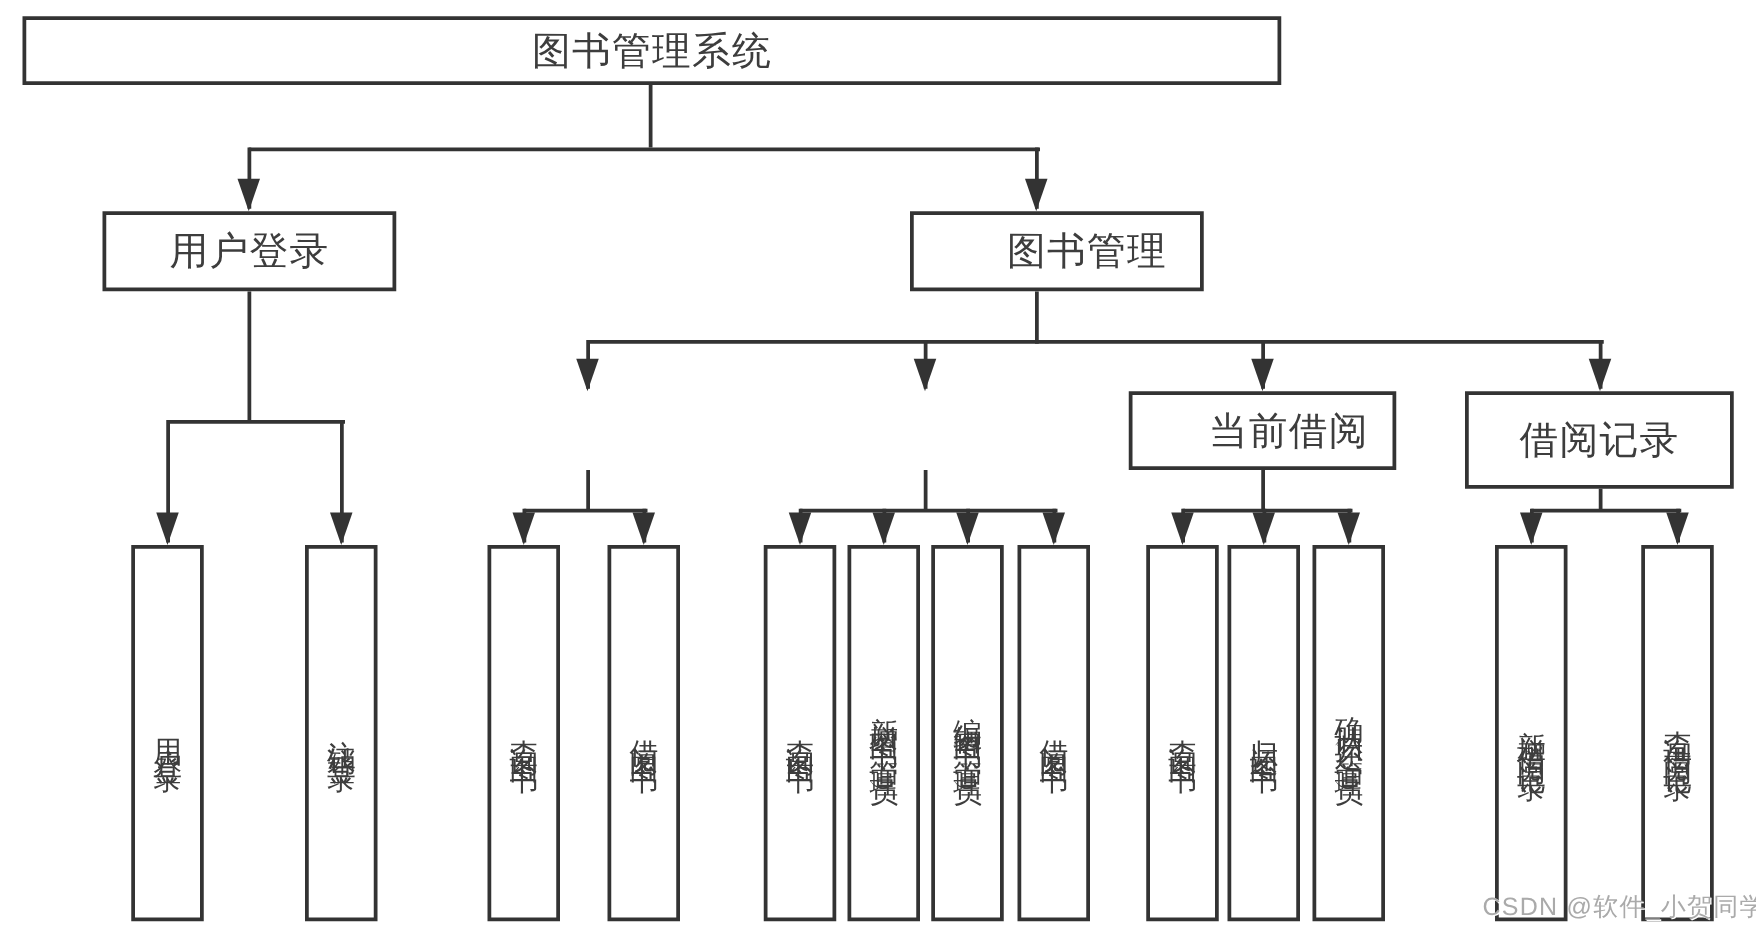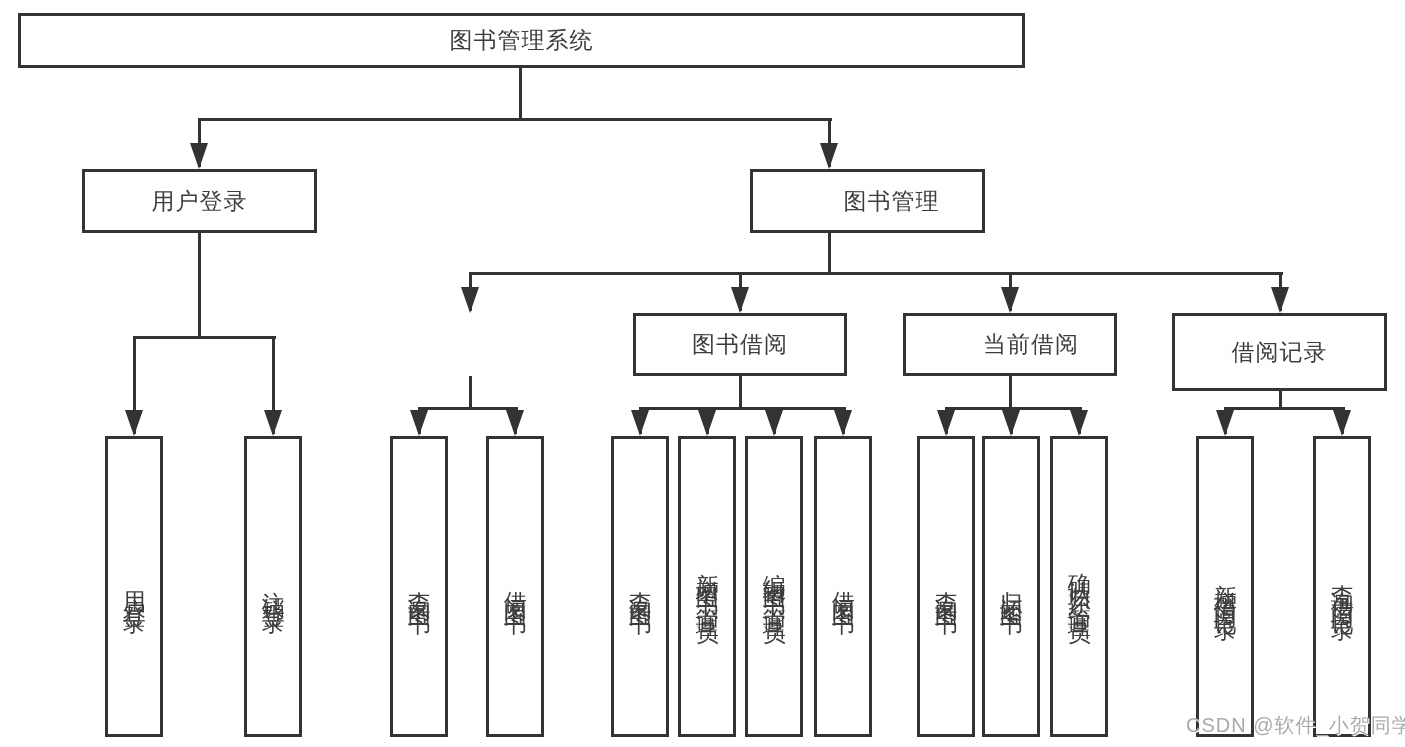--- a/index.html
+++ b/index.html
@@ -4,21 +4,21 @@
 <style>
   html,body{margin:0;padding:0;background:#ffffff;}
   .canvas{
     position:relative;width:1405px;height:747px;background:#ffffff;
     font-family:"Liberation Sans",sans-serif;color:#3d3d3d;overflow:hidden;
   }
   
   .node{
     position:absolute;box-sizing:border-box;border:3px solid #333333;background:#ffffff;
     display:flex;align-items:center;justify-content:center;
-    font-size:23px;letter-spacing:1px;z-index:2;
+    font-size:31px;letter-spacing:1px;z-index:2;
   }
   .vnode{
     writing-mode:vertical-rl;text-orientation:mixed;
     font-size:23px;letter-spacing:7px;line-height:1.1;
     width:58px;top:436px;height:301px;
   }
   
   .hline,.vline{position:absolute;background:#333333;z-index:1;}
   .hline{height:3px;}
   .vline{width:3px;}
@@ -29,21 +29,21 @@
   }
   .arrow::after{
     content:"";position:absolute;left:0;bottom:0;width:0;height:0;
     border-left:9px solid transparent;border-right:9px solid transparent;
     border-top:26px solid #333333;
   }
   
   .n-root{left:18px;top:13px;width:1007px;height:55px;}
   
   .n-userlogin{left:82px;top:169px;width:235px;height:64px;}
-  .n-bookmgmt{left:750px;top:169px;width:235px;height:64px;padding-left:48px;}
+  .n-bookmgmt{left:728px;top:169px;width:235px;height:64px;padding-left:48px;}
   
   .n-newbook{left:362px;top:313px;width:215px;height:63px;}
   .n-bookborrow{left:633px;top:313px;width:214px;height:63px;}
   .n-currentborrow{left:903px;top:313px;width:214px;height:63px;padding-left:42px;}
   .n-borrowrec{left:1172px;top:313px;width:215px;height:78px;}
   
   .l1{left:105px;}  .l2{left:244px;}  .l3{left:390px;}  .l4{left:486px;}
   .l5{left:611px;}  .l6{left:678px;}  .l7{left:745px;}  .l8{left:814px;}
   .l9{left:917px;}  .l10{left:982px;} .l11{left:1050px;}
   .l12{left:1196px;}.l13{left:1313px;}
@@ -127,21 +127,20 @@
   <div class="arrow a16"></div>
   <div class="arrow a17"></div>
   <div class="arrow a18"></div>
   <div class="arrow a19"></div>
 
   <div class="node n-root">图书管理系统</div>
 
   <div class="node n-userlogin">用户登录</div>
   <div class="node n-bookmgmt">图书管理</div>
 
-  <div class="node n-bookborrow">图书借阅</div>
   <div class="node n-currentborrow">当前借阅</div>
   <div class="node n-borrowrec">借阅记录</div>
 
   <div class="node vnode l1">用户登录</div>
   <div class="node vnode l2">注销登录</div>
 
   <div class="node vnode l3">查询图书</div>
   <div class="node vnode l4">借阅图书</div>
 
   <div class="node vnode l5">查询图书</div>

